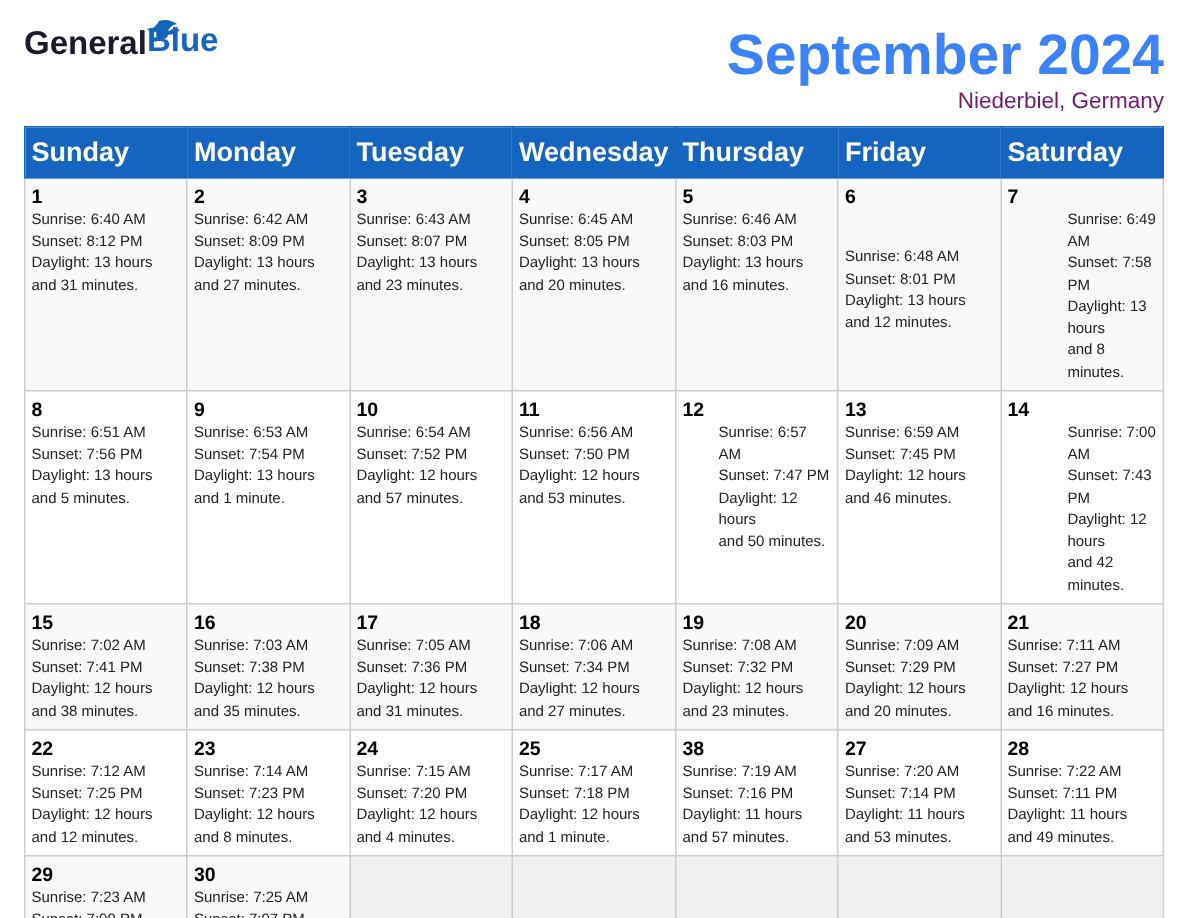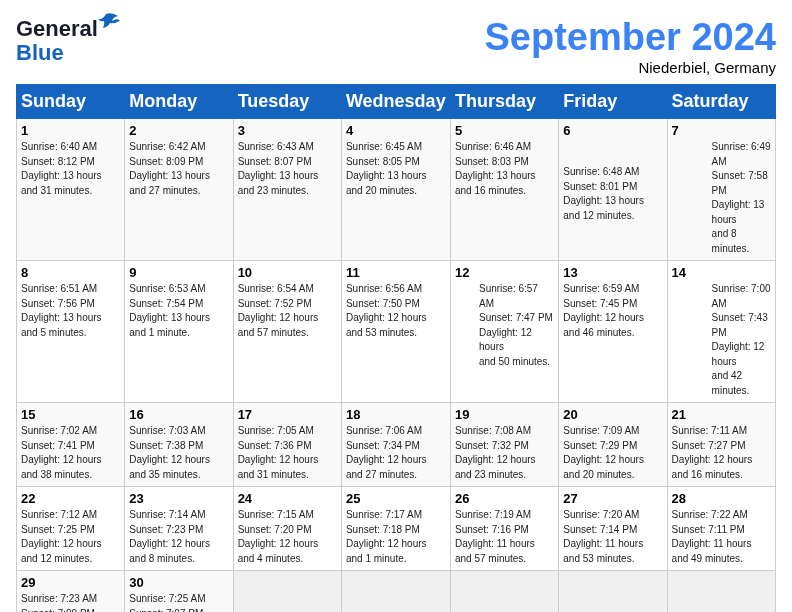--- a/index.html
+++ b/index.html
@@ -11,34 +11,34 @@
       padding: 16px;
     }
     .header-area {
       display: flex;
       justify-content: space-between;
       align-items: flex-start;
       margin-bottom: 8px;
     }
     .logo {
       display: flex;
-      flex-direction: column;
+      flex-direction: row;
       align-items: flex-start;
     }
     .title-area {
       text-align: right;
     }
     .month-title {
       font-size: 38px;
       font-weight: bold;
       color: #3b82f6;
     }
     .location {
       font-size: 15px;
-      color: #000000;
+      color: #701a75;
     }
     table {
       width: 100%;
       border-collapse: collapse;
       font-size: 10.5px;
     }
     thead tr th {
       background-color: #1565c0;
       color: #fff;
       padding: 6px 4px;
@@ -288,21 +288,21 @@
 and 4 minutes.</div>
         </td>
         <td>
           <span class="day-num">25</span>
           <div class="day-info" style="white-space: pre-line;">Sunrise: 7:17 AM
 Sunset: 7:18 PM
 Daylight: 12 hours
 and 1 minute.</div>
         </td>
         <td>
-          <span class="day-num">26</span>
+          <span class="day-num">38</span>
           <div class="day-info" style="white-space: pre-line;">Sunrise: 7:19 AM
 Sunset: 7:16 PM
 Daylight: 11 hours
 and 57 minutes.</div>
         </td>
         <td>
           <span class="day-num">27</span>
           <div class="day-info" style="white-space: pre-line;">Sunrise: 7:20 AM
 Sunset: 7:14 PM
 Daylight: 11 hours

